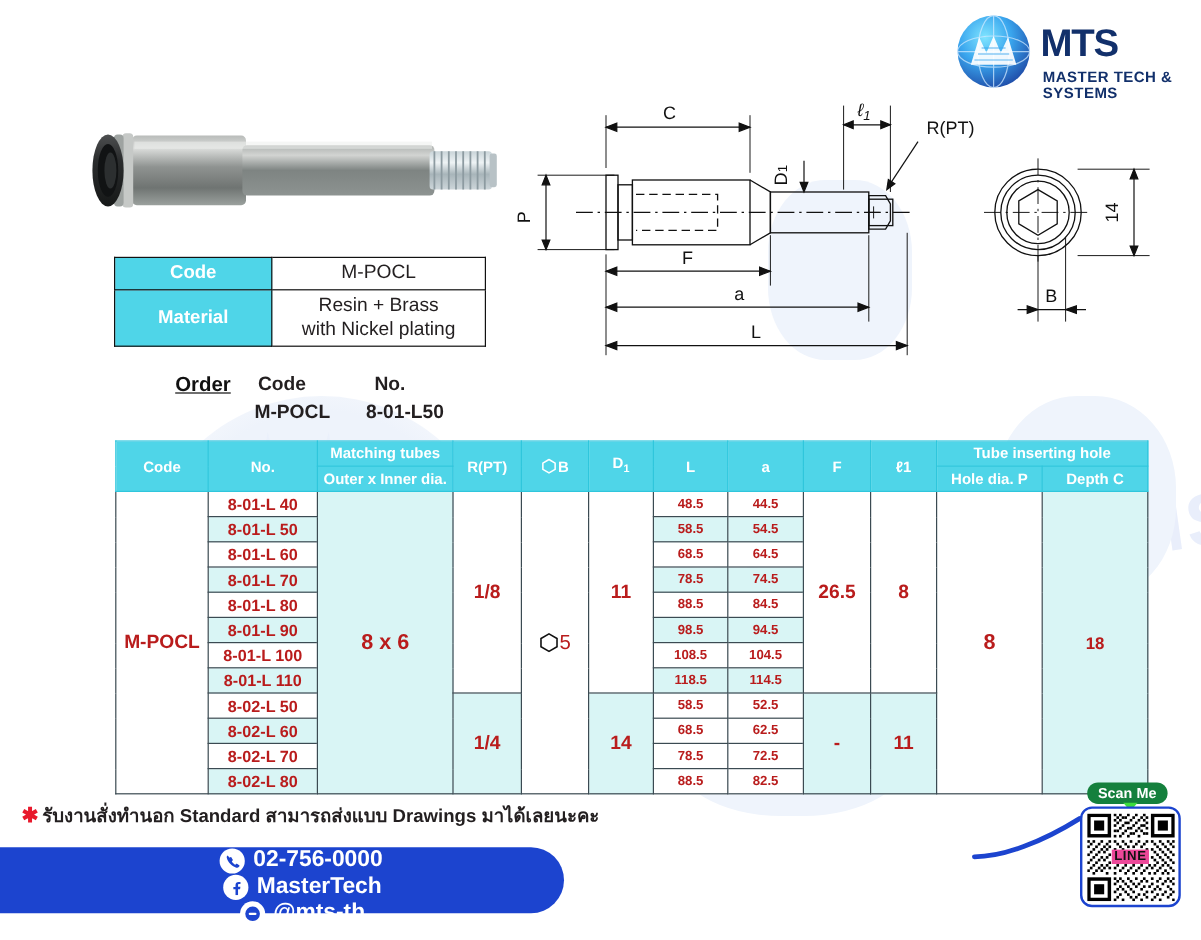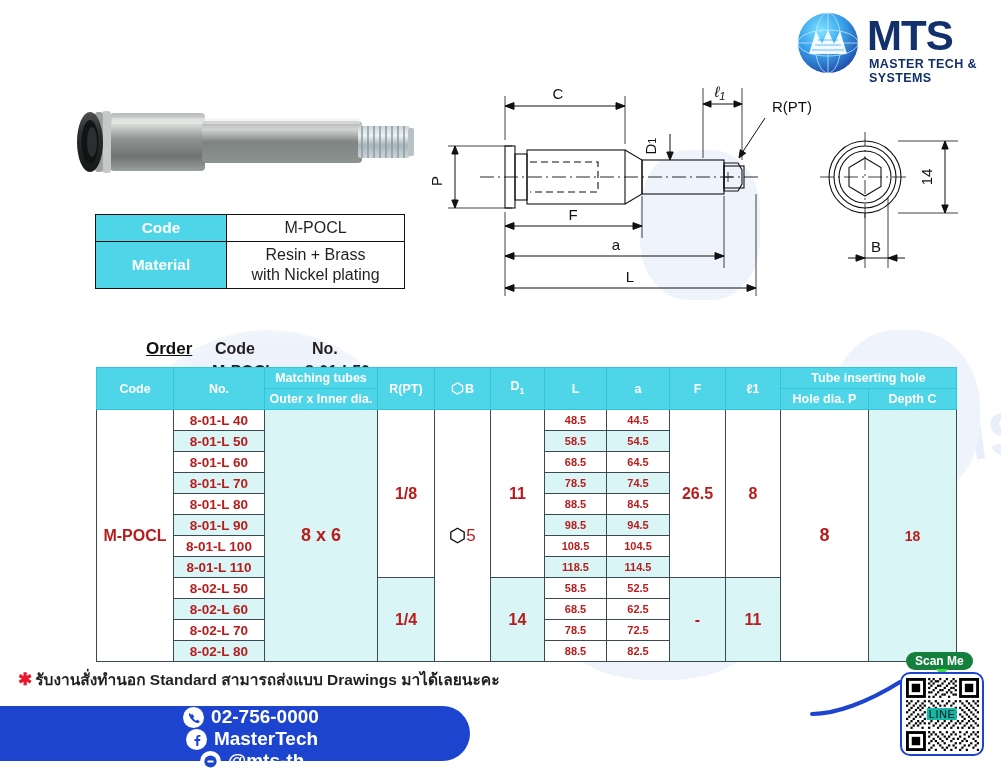--- a/index.html
+++ b/index.html
@@ -37,21 +37,21 @@
   }
   .wm-blob{
     position:absolute;border-radius:50%;background:#eff4fc;
   }
 
   
   .logo{position:absolute;left:797px;top:10px;width:195px;height:66px;}
   .logo-globe{position:absolute;left:0;top:2px;width:62px;height:62px;}
   .logo-mts{
     position:absolute;left:70px;top:4px;
-    font-size:42px;font-weight:bold;letter-spacing:-1px;
+    font-size:32px;font-weight:bold;letter-spacing:-1px;
     color:#12306b;line-height:44px;
   }
   .logo-sub{
     position:absolute;left:72px;top:47px;
     font-size:12.5px;font-weight:bold;letter-spacing:.4px;
     color:#12306b;
   }
 
   
   .photo{position:absolute;left:62px;top:100px;width:360px;height:90px;}
@@ -67,21 +67,21 @@
   }
   .spec td{border:1.6px solid #111;padding:0;text-align:center;vertical-align:middle;}
   .spec .lab{
     background:#4fd5e8;color:#ffffff;font-weight:bold;font-size:15.5px;
     width:130px;height:26px;
   }
   .spec .val{background:#ffffff;color:#231f20;font-size:16px;padding:3px 4px;line-height:20px;}
 
   
   .order{position:absolute;left:146px;top:311px;width:280px;font-size:16px;}
-  .order .r1{position:relative;height:24px;margin-top:28px;}
+  .order .r1{position:relative;height:24px;}
   .order .ttl{position:absolute;left:0;top:0;font-weight:bold;font-size:17px;
                text-decoration:underline;color:#111;}
   .order .c1{position:absolute;left:69px;top:1px;font-weight:bold;}
   .order .c2{position:absolute;left:166px;top:1px;font-weight:bold;}
   .order .r2{position:relative;height:24px;}
   .order .v1{position:absolute;left:66px;top:0px;font-weight:bold;}
   .order .v2{position:absolute;left:159px;top:0px;font-weight:bold;}
 
   
   .main{
@@ -148,21 +148,21 @@
     border-top:7px solid #3ddc3d;
   }
   .qrtext{
     position:absolute;left:782px;top:712px;width:120px;
     text-align:center;color:#1c44cf;font-weight:bold;font-size:13px;line-height:17px;
   }
   .qrarrow{position:absolute;left:808px;top:672px;width:96px;height:50px;}
 
   .lineword{
     position:absolute;left:50%;top:50%;transform:translate(-50%,-50%);
-    background:#14b8a6;color:#111;font-weight:normal;font-size:11px;
+    background:#ec4899;color:#111;font-weight:bold;font-size:11px;
     padding:0 2px;letter-spacing:.5px;
   }
   svg{display:block;}
 </style>
 </head>
 <body>
 
 <div class="page">
 
   <div class="wm">

